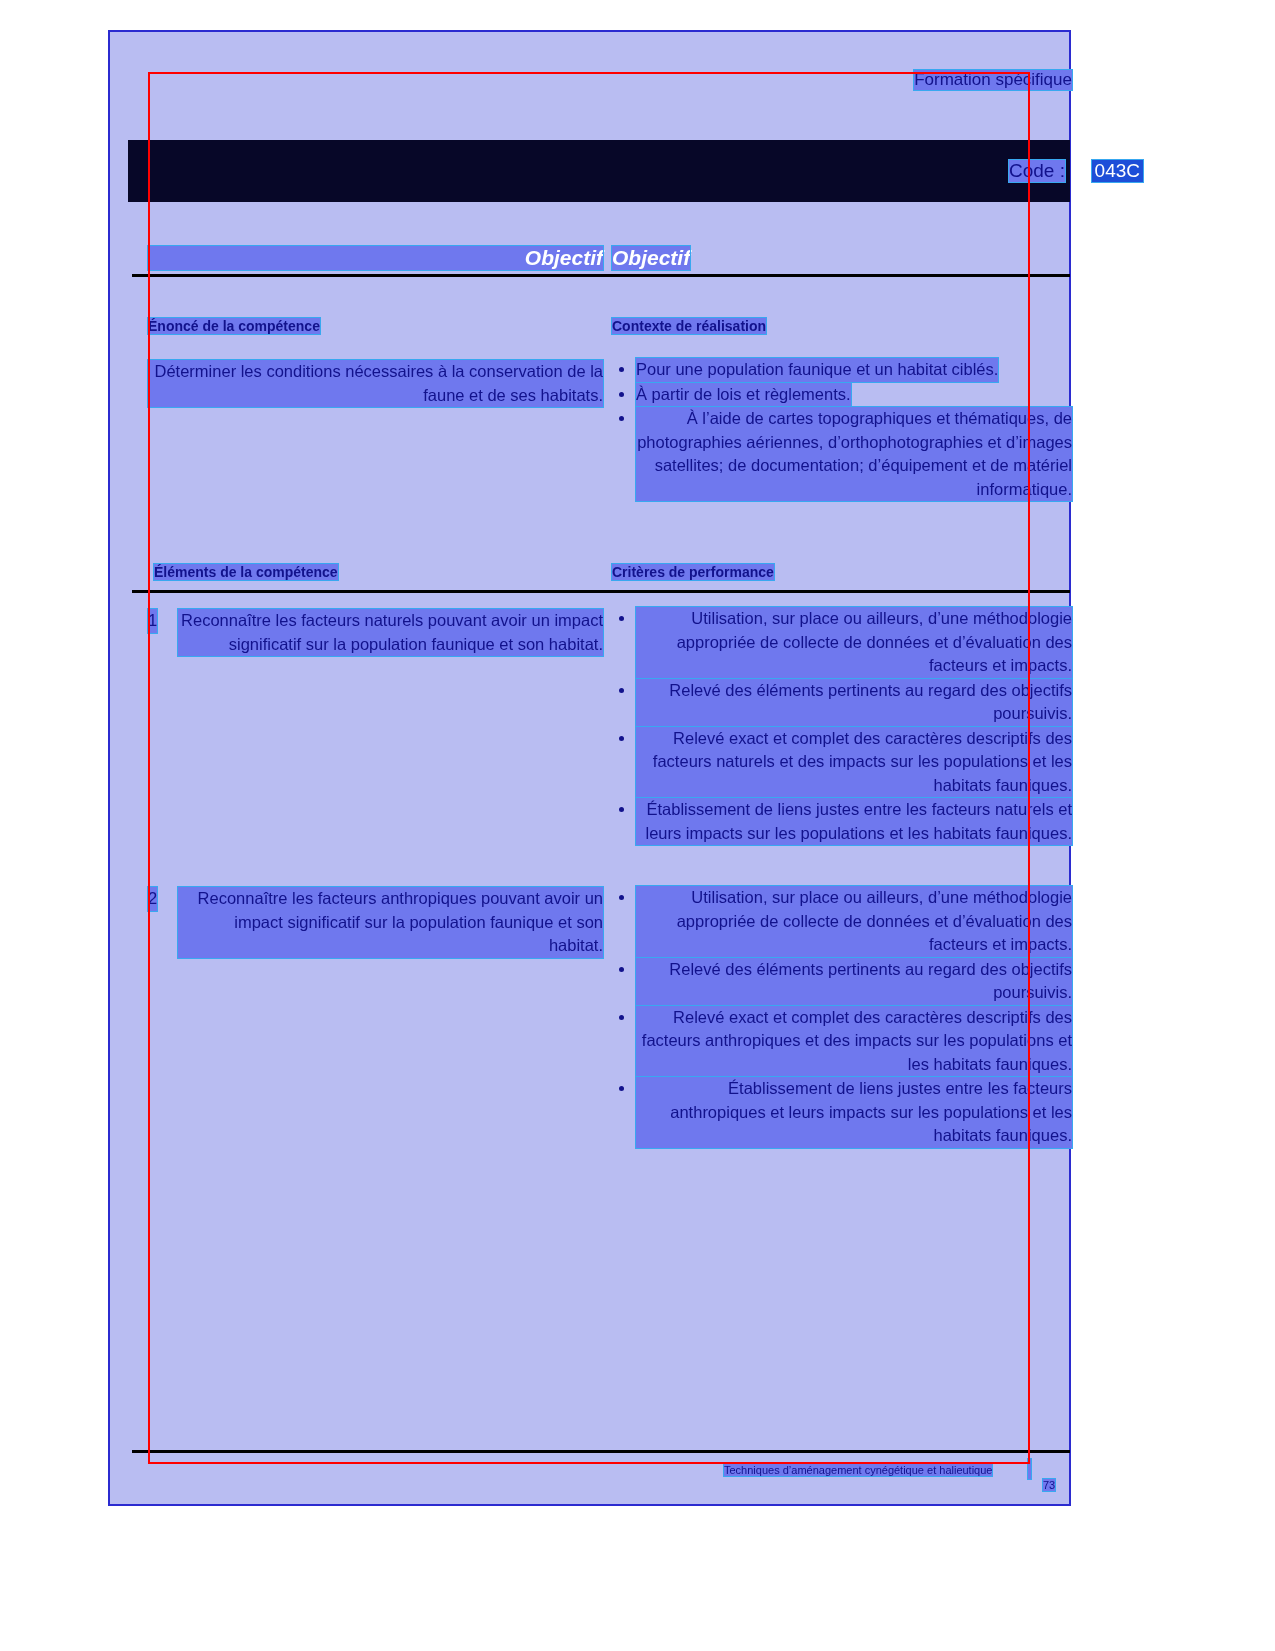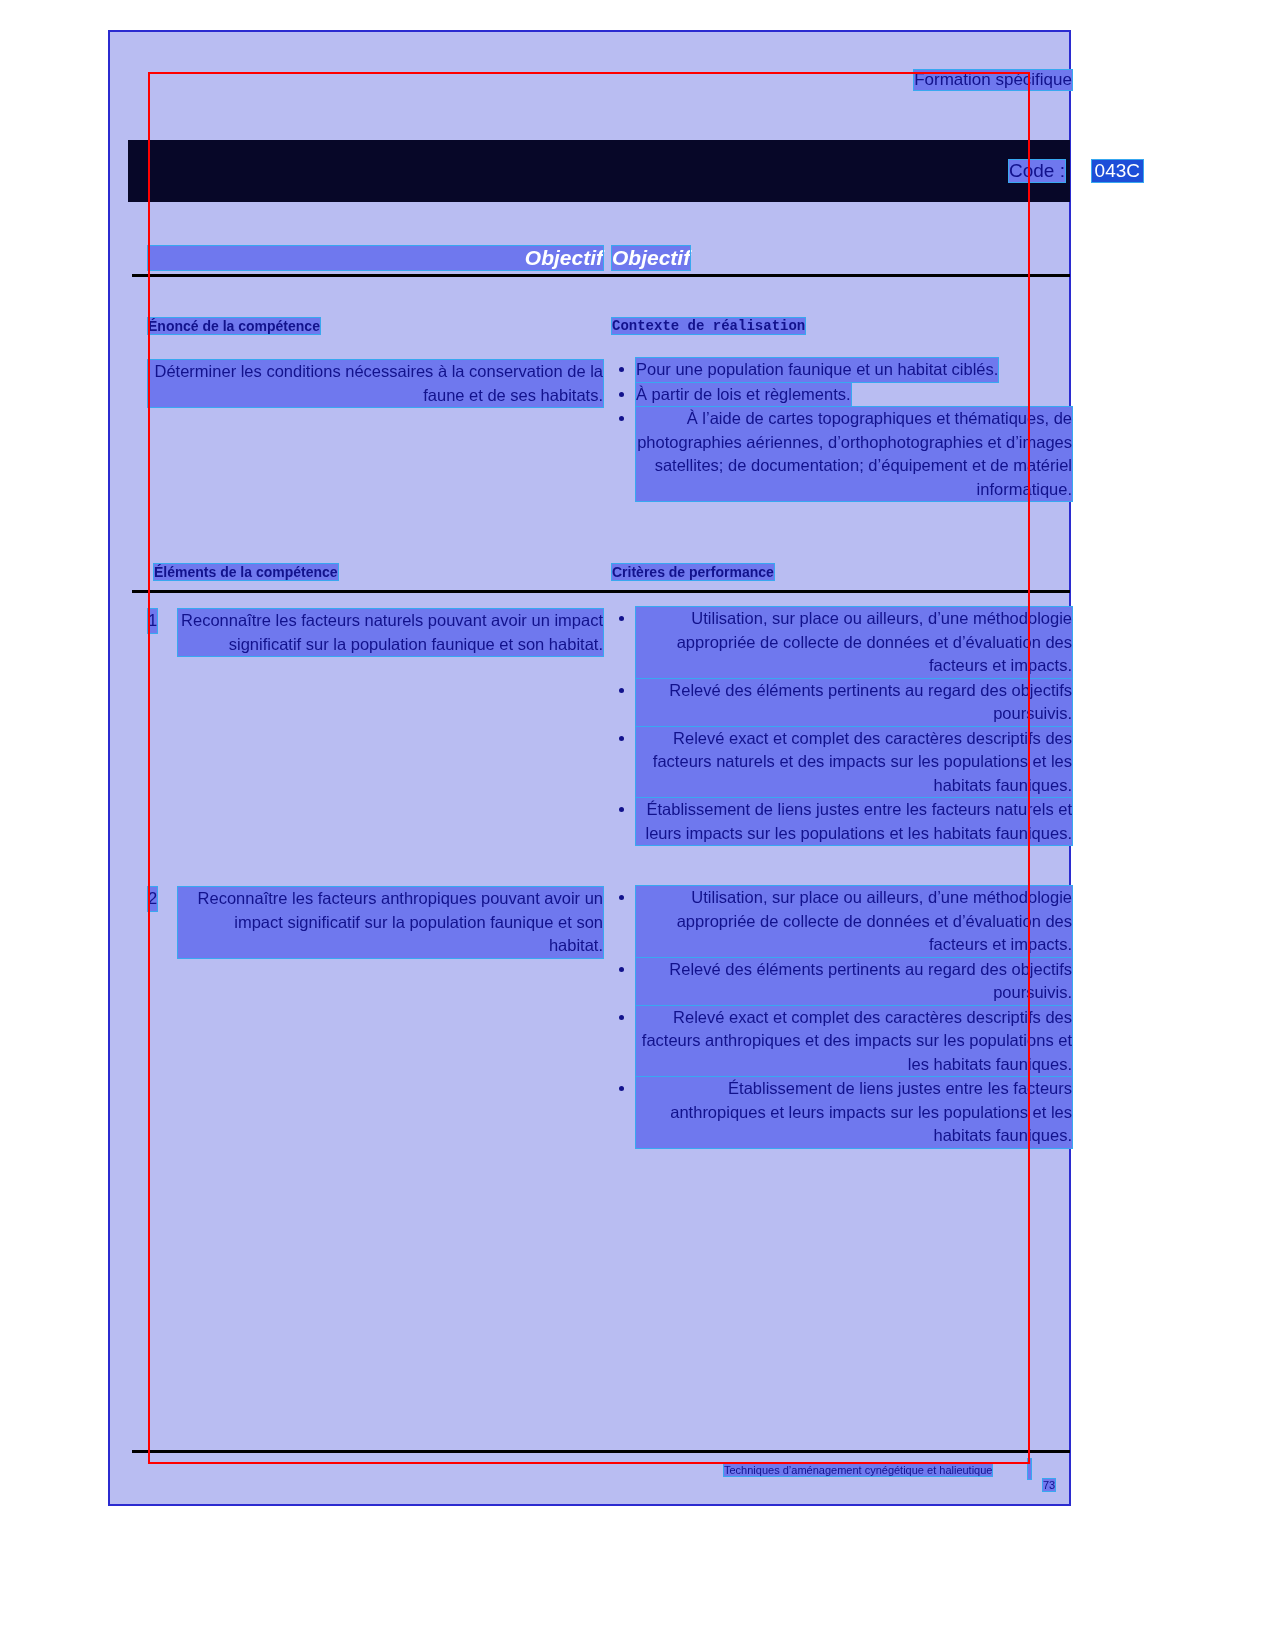--- a/index.html
+++ b/index.html
@@ -243,21 +243,21 @@
 
   <div class="section-head-row" style="top:246px;">
     <span class="bold-title hl" style="position:absolute;left:0;top:0;width:455px;">Objectif</span>
     <span class="bold-title hl" style="position:absolute;left:464px;top:0;">Objectif</span>
   </div>
   <div class="rule" style="top:274px;"></div>
 
   <div class="col-left" style="top:317px;">
     <span class="subhead hl">Énoncé de la compétence</span>
   </div>
-  <div class="col-right" style="top:317px;font-family:Liberation Mono, monospace;">
+  <div class="col-right" style="top:317px;">
     <span class="subhead hl">Contexte de réalisation</span>
   </div>
 
   <div class="col-left body-text" style="top:360px;">
     <span class="hl">Déterminer les conditions nécessaires à la conservation de la faune et de ses habitats.</span>
   </div>
 
   <div class="col-right" style="top:358px;">
     <ul class="bullets">
       <li><span class="hl">Pour une population faunique et un habitat ciblés.</span></li>

